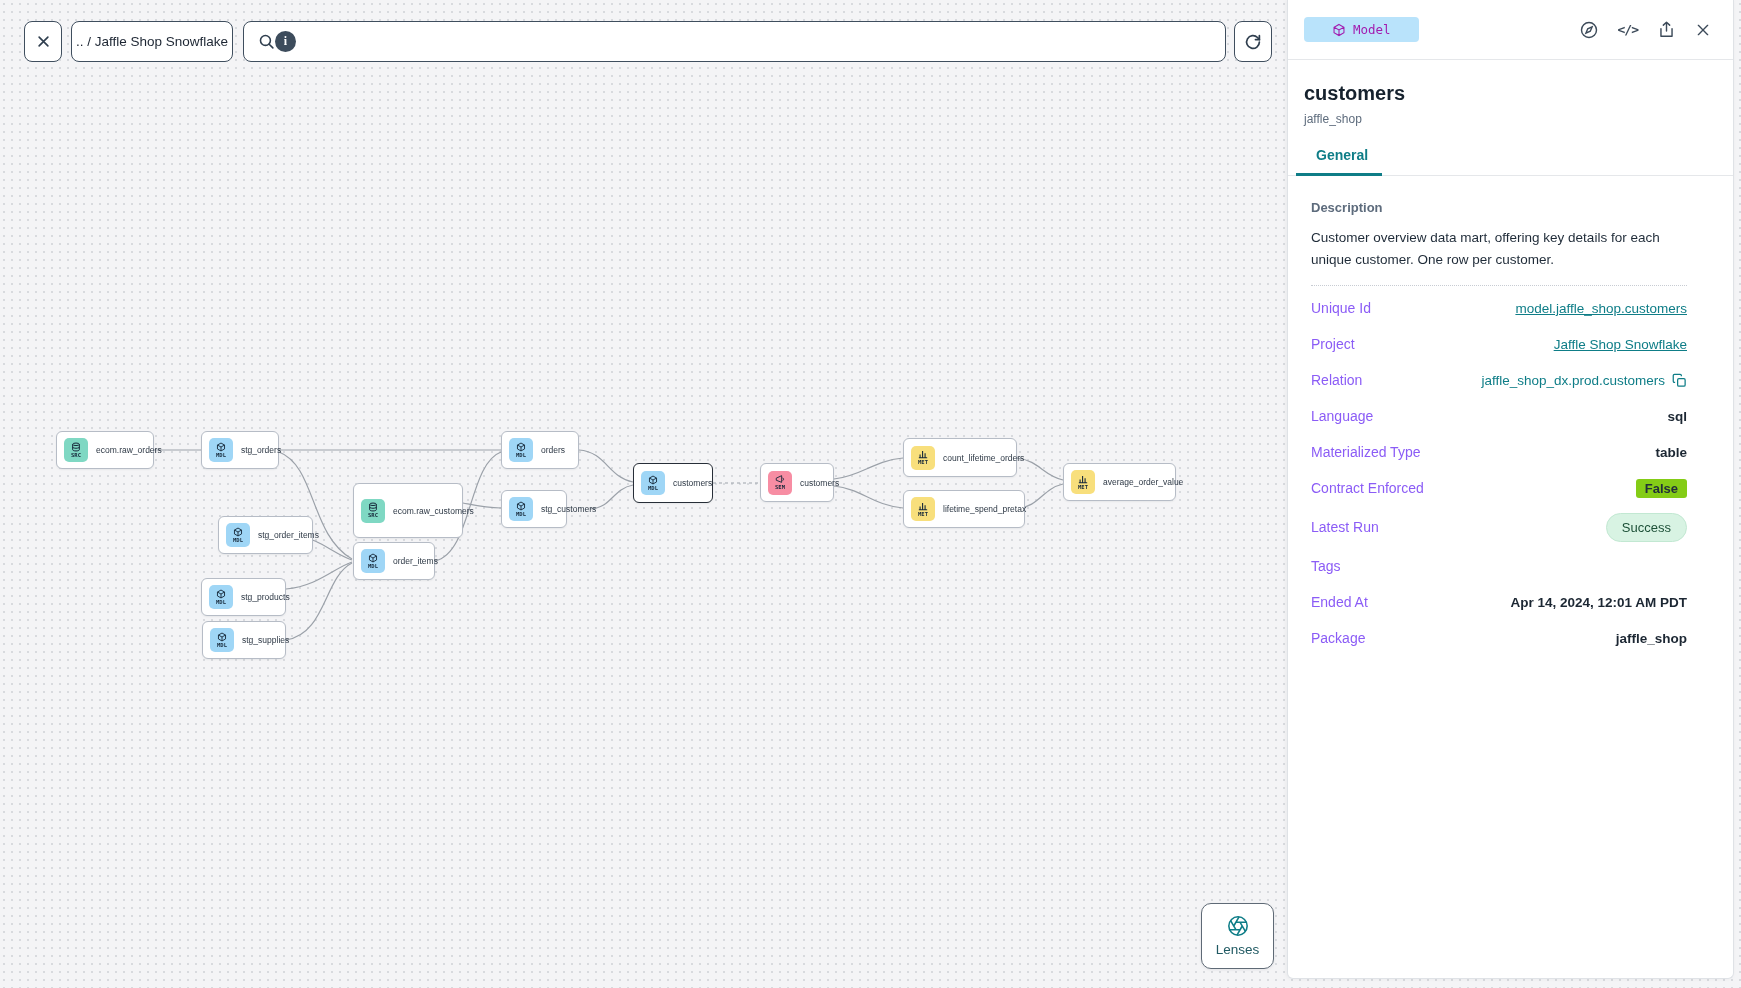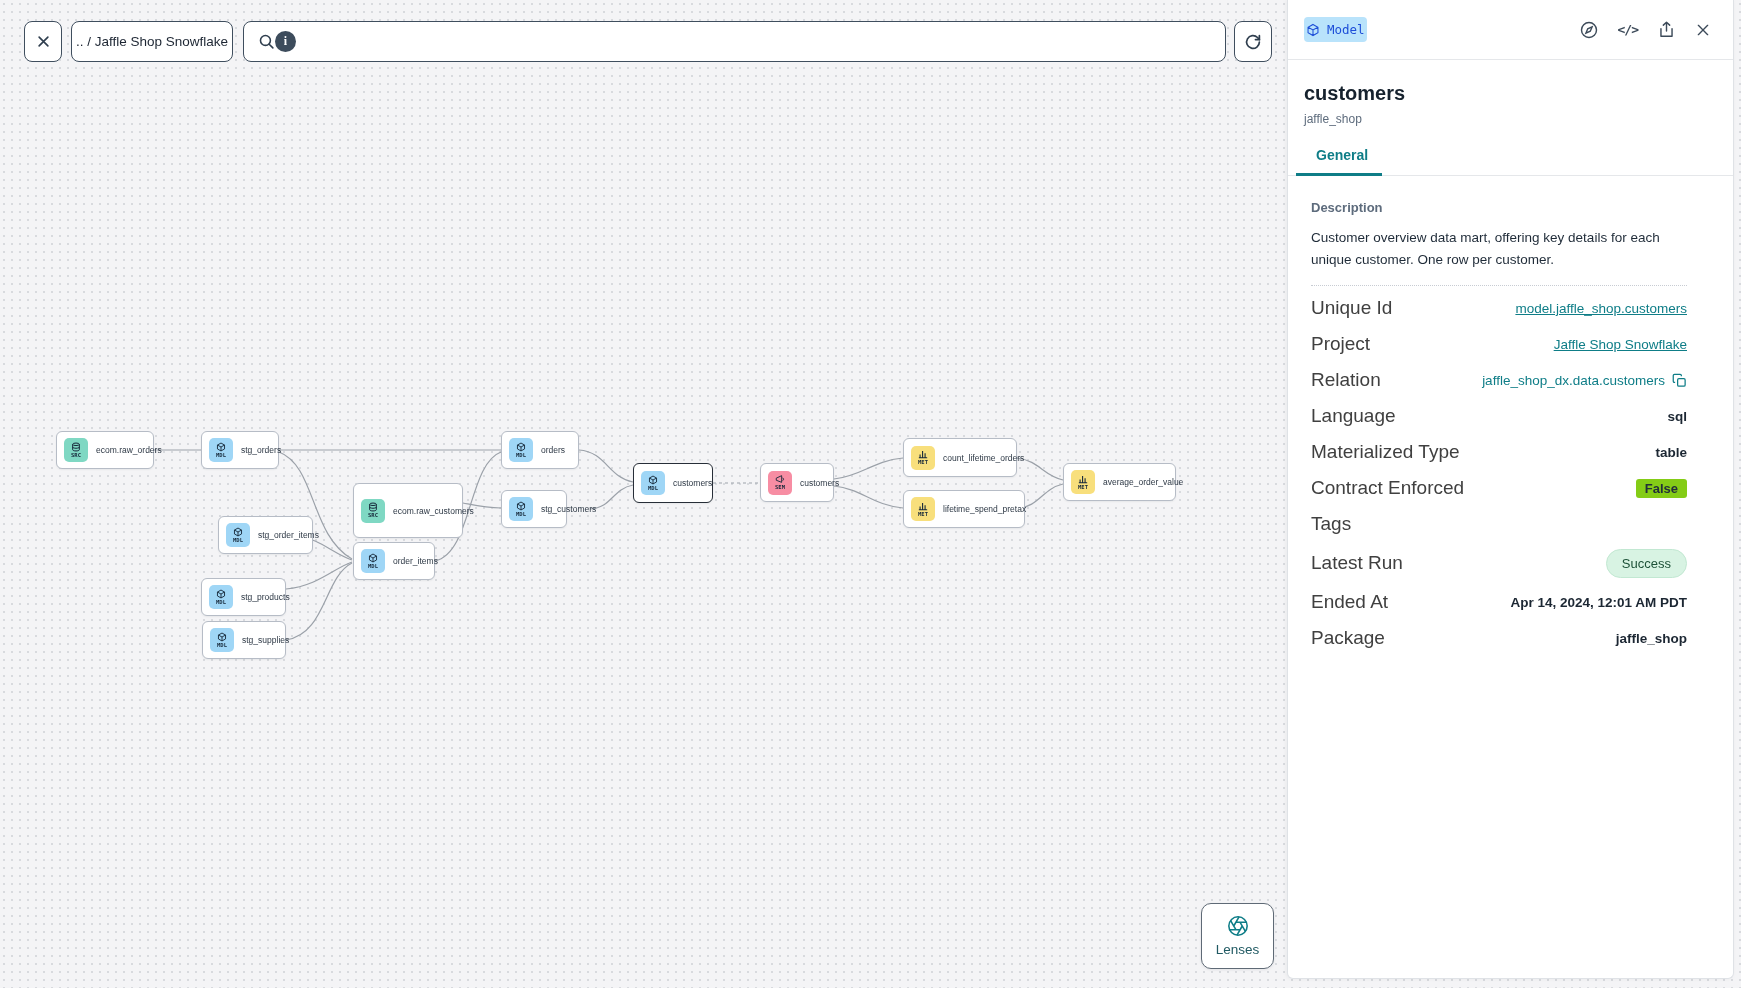--- a/index.html
+++ b/index.html
@@ -71,22 +71,22 @@
   .panel {
     position:absolute; left:1287px; top:0; width:447px; height:979px;
     background:#fff; border:1px solid #dfe2e6; border-top:none; border-radius:0 0 6px 6px;
     box-shadow:-1px 0 4px rgba(20,30,40,.05);
   }
   .panel-header {
     height:60px; display:flex; align-items:center; justify-content:space-between;
     padding:0 22px 0 16px; border-bottom:1px solid #e5e7ea;
   }
   .badge-model {
-    display:flex; align-items:center; gap:7px; background:#b9e3fb; color:#1d4ed8;
-    border-radius:4px; padding:5px 2px; font-family:"DejaVu Sans Mono", monospace;
+    display:flex; align-items:center; gap:7px; background:#b9e3fb; color:#a21caf;
+    border-radius:4px; padding:5px 28px; font-family:"DejaVu Sans Mono", monospace;
     font-size:12.5px;
   }
   .hicons { display:flex; align-items:center; gap:19px; color:#3c4a59; }
   .hicon { cursor:pointer; display:flex; align-items:center; justify-content:center; background:none; border:none; color:#3c4a59; }
   .hicon.code { font-family:"DejaVu Sans Mono", monospace; font-size:13px; font-weight:bold; letter-spacing:-1px; }
 
   .title-block { padding:22px 16px 0 16px; }
   .panel-title { font-size:20px; font-weight:bold; color:#16222e; }
   .panel-subtitle { font-size:12px; color:#5d6b7c; margin-top:7px; }
 
@@ -96,21 +96,21 @@
     font-weight:bold; color:#0e7d87; cursor:pointer;
   }
   .tab-underline { position:absolute; left:8px; bottom:-1px; width:86px; height:3px; background:#0e7d87; }
 
   .panel-content { padding:24px 46px 0 23px; }
   .desc-label { font-size:13px; font-weight:bold; color:#5d6b7c; }
   .desc-text { font-size:13.5px; line-height:22px; color:#1f2b38; margin-top:12px; }
   .dotted-sep { border:none; border-top:1px dotted #c8ccd3; margin:14px 0 4px 0; }
 
   .frow { display:flex; align-items:center; justify-content:space-between; min-height:36px; }
-  .flabel { font-size:19px; color:#404040; }
+  .flabel { font-size:14px; color:#8b5cf6; }
   .fvalue { font-size:13.5px; color:#1c2733; font-weight:bold; }
   .fvalue.link { color:#0e7d87; font-weight:normal; text-decoration:underline; cursor:pointer; }
   .fvalue.rel { color:#0e7d87; font-weight:normal; display:flex; align-items:center; gap:7px; }
   .copy-btn { background:none; border:none; color:#0e7d87; cursor:pointer; display:flex; }
   .badge-gray { background:#84cc16; color:#222e3a; border-radius:3px; padding:2px 9px; font-size:13px; font-weight:bold; }
   .badge-success {
     background:#d8f3e3; color:#1d5138; border:1px solid #c2e8d2; border-radius:999px;
     padding:6px 15px; font-size:13px;
   }
 </style>
@@ -367,21 +367,21 @@
     </div>
 
     <div class="frow">
       <span class="flabel">Project</span>
       <a class="fvalue link">Jaffle Shop Snowflake</a>
     </div>
 
     <div class="frow">
       <span class="flabel">Relation</span>
       <span class="fvalue rel">
-        <span>jaffle_shop_dx.data.customers</span>
+        <span>jaffle_shop_dx.prod.customers</span>
         <button class="copy-btn">
           <svg width="15" height="15" viewBox="0 0 24 24" fill="none" stroke="currentColor" stroke-width="2">
               <rect x="9" y="9" width="12" height="12" rx="2"></rect>
               <path d="M5 15H4a2 2 0 01-2-2V4a2 2 0 012-2h9a2 2 0 012 2v1"></path>
             </svg>
         </button>
       </span>
     </div>
 
     <div class="frow">
@@ -392,31 +392,31 @@
     <div class="frow">
       <span class="flabel">Materialized Type</span>
       <span class="fvalue">table</span>
     </div>
 
     <div class="frow">
       <span class="flabel">Contract Enforced</span>
       <span class="badge-gray">False</span>
     </div>
 
-    <div class="frow">
-      <span class="flabel">Tags</span>
-      <span class="fvalue"></span>
-    </div>
-
     <div class="frow" style="min-height:42px">
       <span class="flabel">Latest Run</span>
       <span class="badge-success">Success</span>
     </div>
 
     <div class="frow">
+      <span class="flabel">Tags</span>
+      <span class="fvalue"></span>
+    </div>
+
+    <div class="frow">
       <span class="flabel">Ended At</span>
       <span class="fvalue">Apr 14, 2024, 12:01 AM PDT</span>
     </div>
 
     <div class="frow">
       <span class="flabel">Package</span>
       <span class="fvalue">jaffle_shop</span>
     </div>
   </div>
 </aside>

